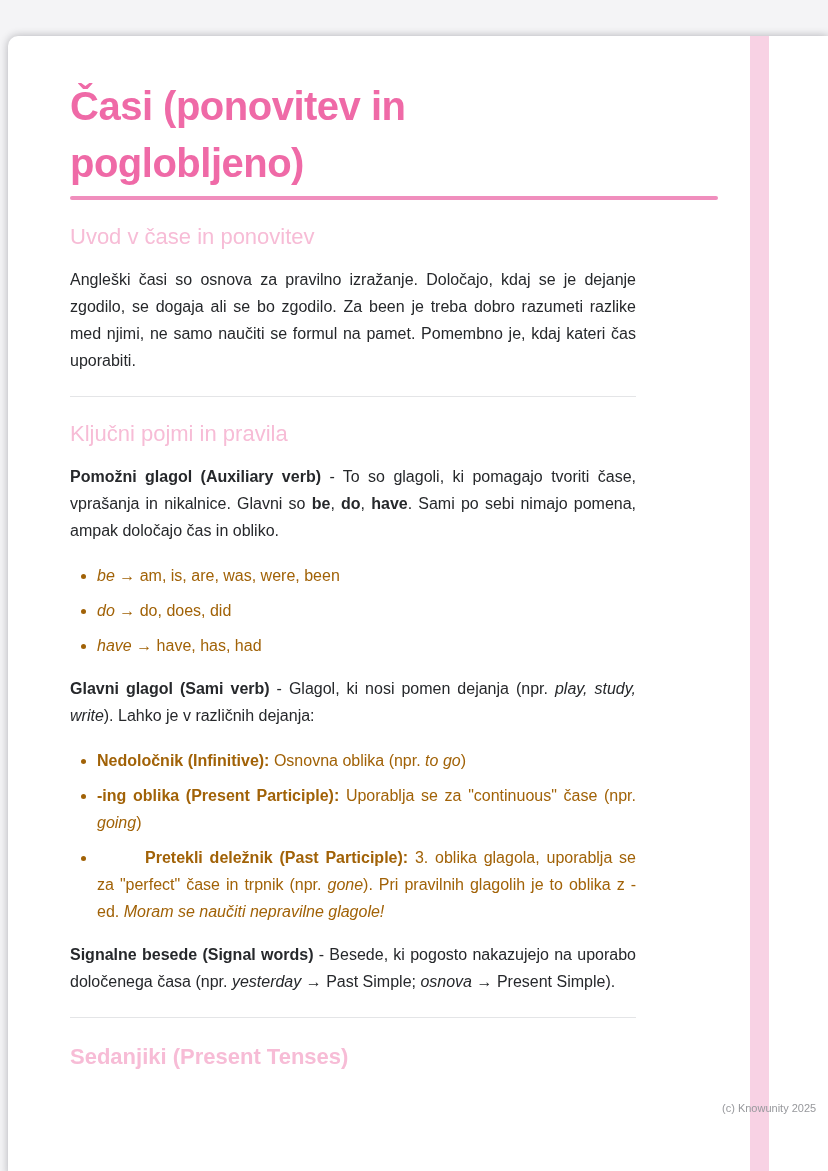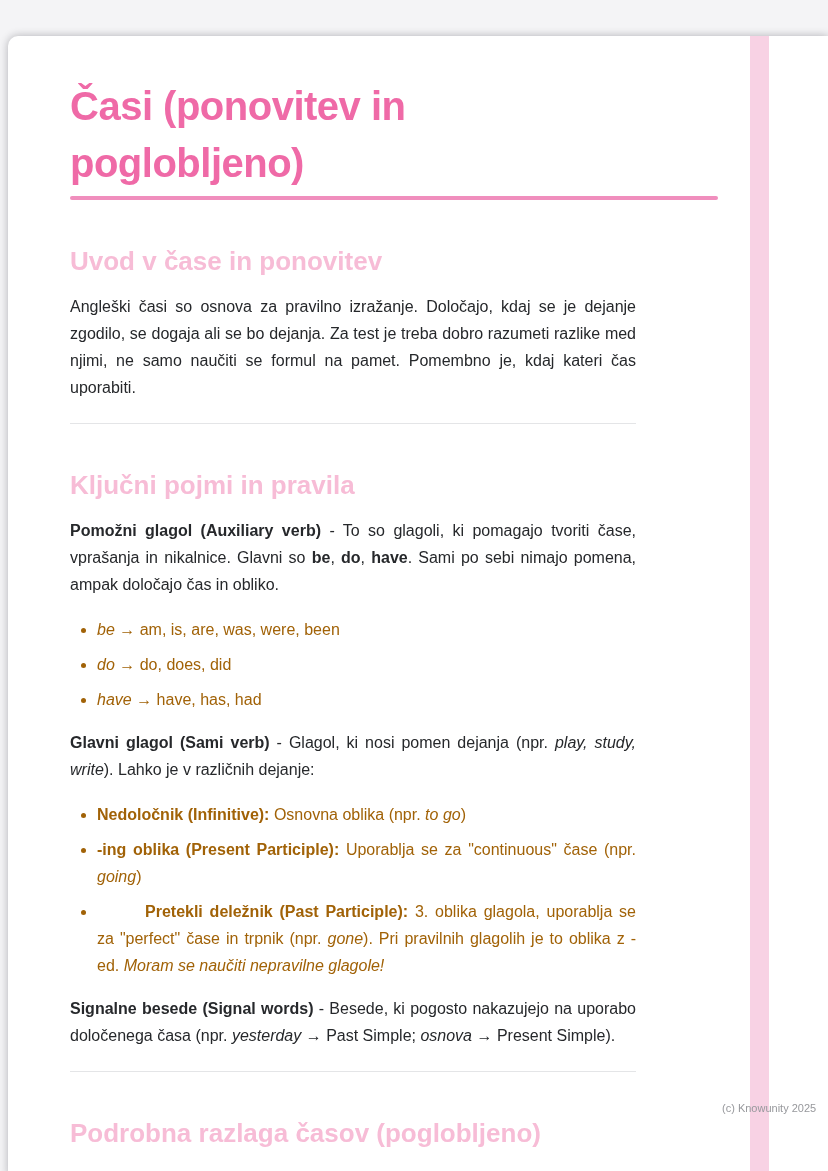--- a/index.html
+++ b/index.html
@@ -38,23 +38,23 @@
     color: var(--title-color, #ef6aa7);
   }
   .rule {
     margin-top: 4px;
     width: 648px;
     height: 4px;
     border-radius: 3px;
     background: var(--rule-color, #f08ebd);
   }
   h2 {
-    margin-top: 46px;
-    font-size: 26px;
-    font-weight: bold;
+    margin-top: 24px;
+    font-size: 22px;
+    font-weight: normal;
     color: var(--heading-color, #f7bcd6);
   }
   h3 {
     margin-top: 26px;
     font-size: 22px;
     font-weight: bold;
     color: var(--heading-color, #f7bcd6);
   }
   .para {
     margin-top: 16px;
@@ -96,49 +96,48 @@
 <div class="canvas">
   <div class="page">
     <div class="stripe"></div>
 
     <main class="content">
       <h1 class="title">Časi (ponovitev in poglobljeno)</h1>
       <div class="rule"></div>
 
       <section>
         <h2>Uvod v čase in ponovitev</h2>
-        <p class="para"><span>Angleški časi so osnova za pravilno izražanje. Določajo, kdaj se je dejanje zgodilo, se dogaja ali se bo dejanja. Za test je treba dobro razumeti razlike med njimi, ne samo naučiti se formul na pamet. Pomembno je, kdaj kateri čas uporabiti.</span></p>
+        <p class="para"><span>Angleški časi so osnova za pravilno izražanje. Določajo, kdaj se je dejanje zgodilo, se dogaja ali se bo zgodilo. Za been je treba dobro razumeti razlike med njimi, ne samo naučiti se formul na pamet. Pomembno je, kdaj kateri čas uporabiti.</span></p>
       </section>
 
       <hr class="divider">
 
       <section>
         <h2>Ključni pojmi in pravila</h2>
         <p class="para"><span style="font-weight: 700;">Pomožni glagol (Auxiliary verb)</span><span> - To so glagoli, ki pomagajo tvoriti čase, vprašanja in nikalnice. Glavni so </span><span style="font-weight: 700;">be</span><span>, </span><span style="font-weight: 700;">do</span><span>, </span><span style="font-weight: 700;">have</span><span>. Sami po sebi nimajo pomena, ampak določajo čas in obliko.</span></p>
 
         <ul class="list">
           <li><span style="font-style: italic;">be</span><span> → am, is, are, was, were, been</span></li>
           <li><span style="font-style: italic;">do</span><span> → do, does, did</span></li>
           <li><span style="font-style: italic;">have</span><span> → have, has, had</span></li>
         </ul>
 
-        <p class="para"><span style="font-weight: 700;">Glavni glagol (Sami verb)</span><span> - Glagol, ki nosi pomen dejanja (npr. </span><span style="font-style: italic;">play, study, write</span><span>). Lahko je v različnih dejanje:</span></p>
+        <p class="para"><span style="font-weight: 700;">Glavni glagol (Sami verb)</span><span> - Glagol, ki nosi pomen dejanja (npr. </span><span style="font-style: italic;">play, study, write</span><span>). Lahko je v različnih dejanja:</span></p>
 
         <ul class="list">
           <li><span style="font-weight: 700;">Nedoločnik (Infinitive):</span><span> Osnovna oblika (npr. </span><span style="font-style: italic;">to go</span><span>)</span></li>
           <li><span style="font-weight: 700;">-ing oblika (Present Participle):</span><span> Uporablja se za "continuous" čase (npr. </span><span style="font-style: italic;">going</span><span>)</span></li>
           <li><span style="font-weight: 700; margin-left: 48px;">Pretekli deležnik (Past Participle):</span><span> 3. oblika glagola, uporablja se za "perfect" čase in trpnik (npr. </span><span style="font-style: italic;">gone</span><span>). Pri pravilnih glagolih je to oblika z -ed. </span><span style="font-style: italic;">Moram se naučiti nepravilne glagole!</span></li>
         </ul>
 
         <p class="para"><span style="font-weight: 700;">Signalne besede (Signal words)</span><span> - Besede, ki pogosto nakazujejo na uporabo določenega časa (npr. </span><span style="font-style: italic;">yesterday</span><span> → Past Simple; </span><span style="font-style: italic;">osnova</span><span> → Present Simple).</span></p>
       </section>
 
       <hr class="divider">
 
       <section>
-        <h2>Podrobna razlaga časov (poglobljeno)</h2>
         <h3>Sedanjiki (Present Tenses)</h3>
       </section>
     </main>
 
     <div class="footer">(c) Knowunity 2025</div>
   </div>
 </div>
 
 </body></html>

